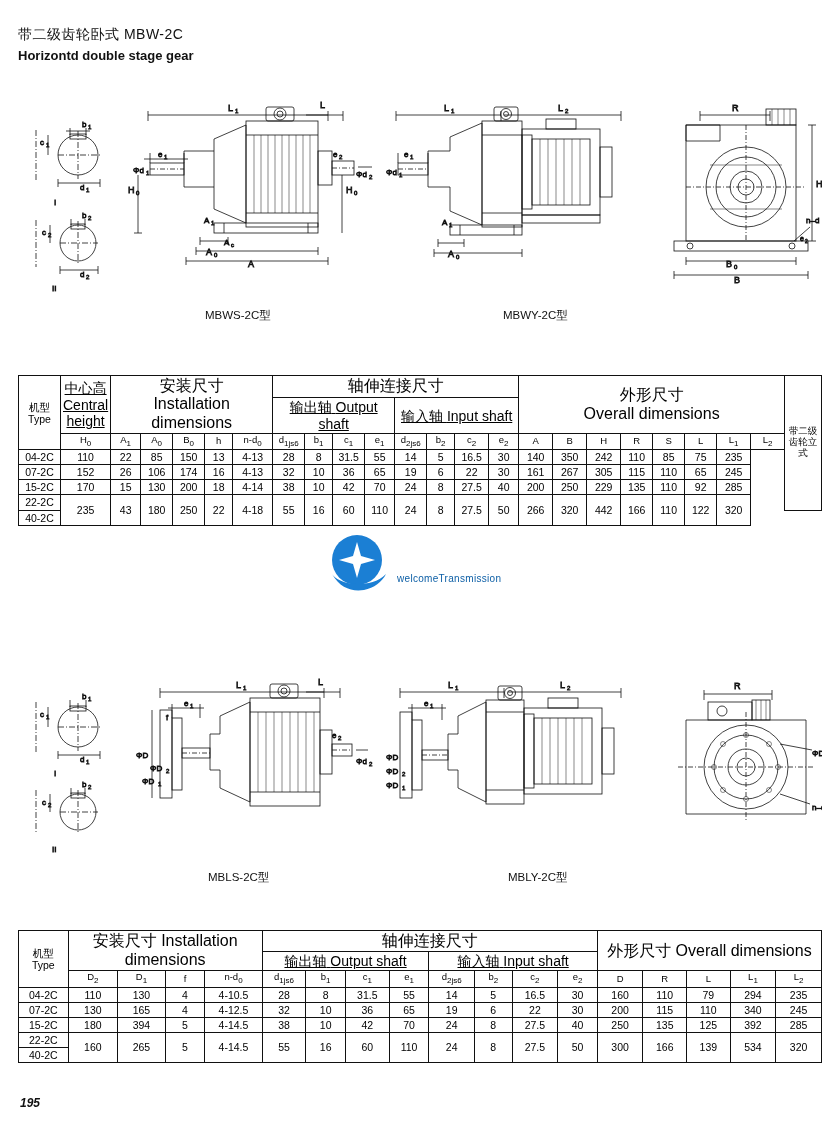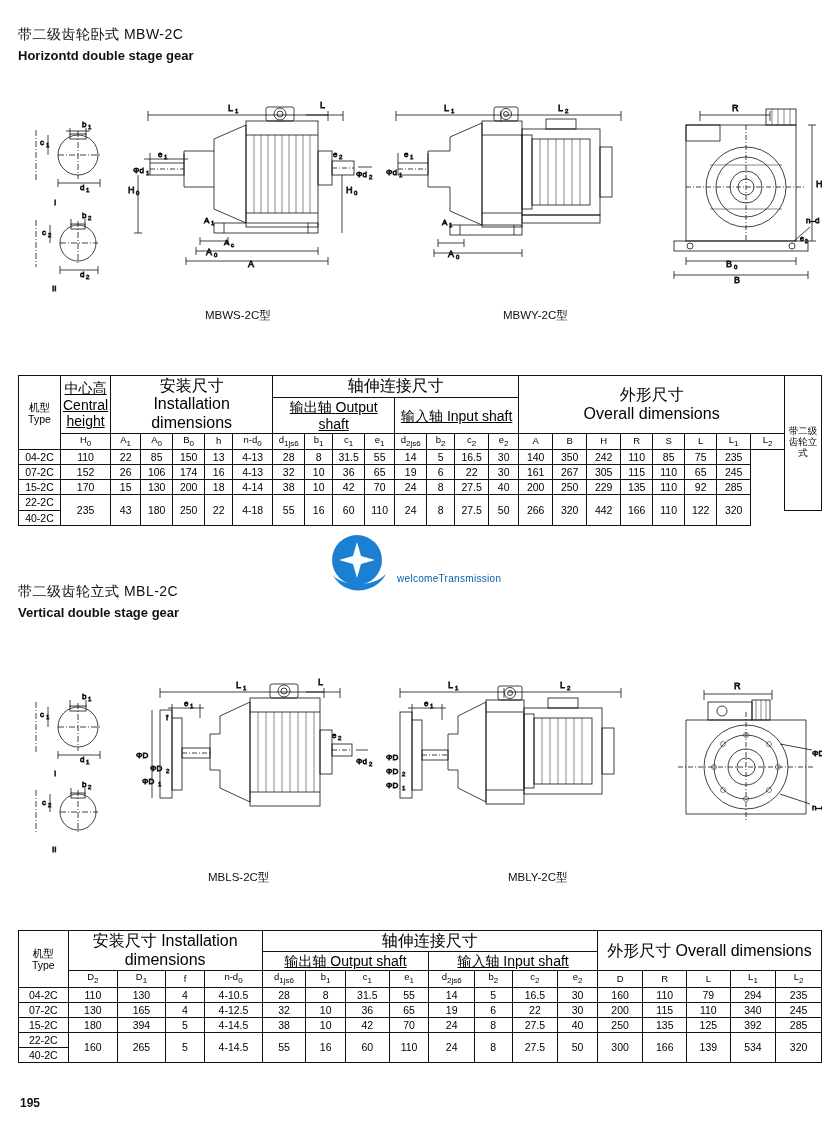--- a/index.html
+++ b/index.html
@@ -118,20 +118,21 @@
   }
 
   
   .pageno {
     position: absolute;
     left: 20px;
     top: 1096px;
     font-size: 12px;
     font-weight: bold;
     color: #111;
+    font-style: italic;
   }
 
   .sub-small { font-size: 8px; vertical-align: sub; }
 </style>
 </head>
 <body>
 
 <div class="page">
 
   <div class="sec-head" style="top:26px;">
@@ -575,24 +576,20 @@
 
   <div class="logo">
     <svg width="58" height="60" viewBox="0 0 58 60" xmlns="http://www.w3.org/2000/svg">
       <circle cx="27" cy="28" r="25" fill="#1b7fd4"></circle>
       <path d="M27 10 L31 24 L45 28 L31 32 L27 46 L23 32 L9 28 L23 24 Z" fill="#ffffff"></path>
       <path d="M27 52 C14 52 4 46 2 42 C10 56 22 60 34 58 C44 56 52 50 56 42 C48 50 38 52 27 52 Z" fill="#1b7fd4"></path>
     </svg>
     <div class="sub">welcomeTransmission</div>
   </div>
 
-  <div class="sec-head" style="top:583px;">
-    <div class="cn">带二级齿轮立式 MBL-2C</div>
-    <div class="en">Vertical double stage gear</div>
-  </div>
 
   <div class="fig" style="left:18px; top:672px;">
     <svg width="804" height="190" viewBox="0 0 804 190" xmlns="http://www.w3.org/2000/svg">
       <g stroke="#111" fill="none" stroke-width="0.8" font-family="Liberation Sans, sans-serif" font-size="8">
 
         <g>
           <line x1="18" y1="30" x2="18" y2="80" stroke-dasharray="6,2,1,2"></line>
           <circle cx="60" cy="55" r="20"></circle>
           <rect x="52" y="34" width="16" height="5"></rect>
           <line x1="40" y1="55" x2="82" y2="55" stroke-dasharray="6,2,1,2"></line>

